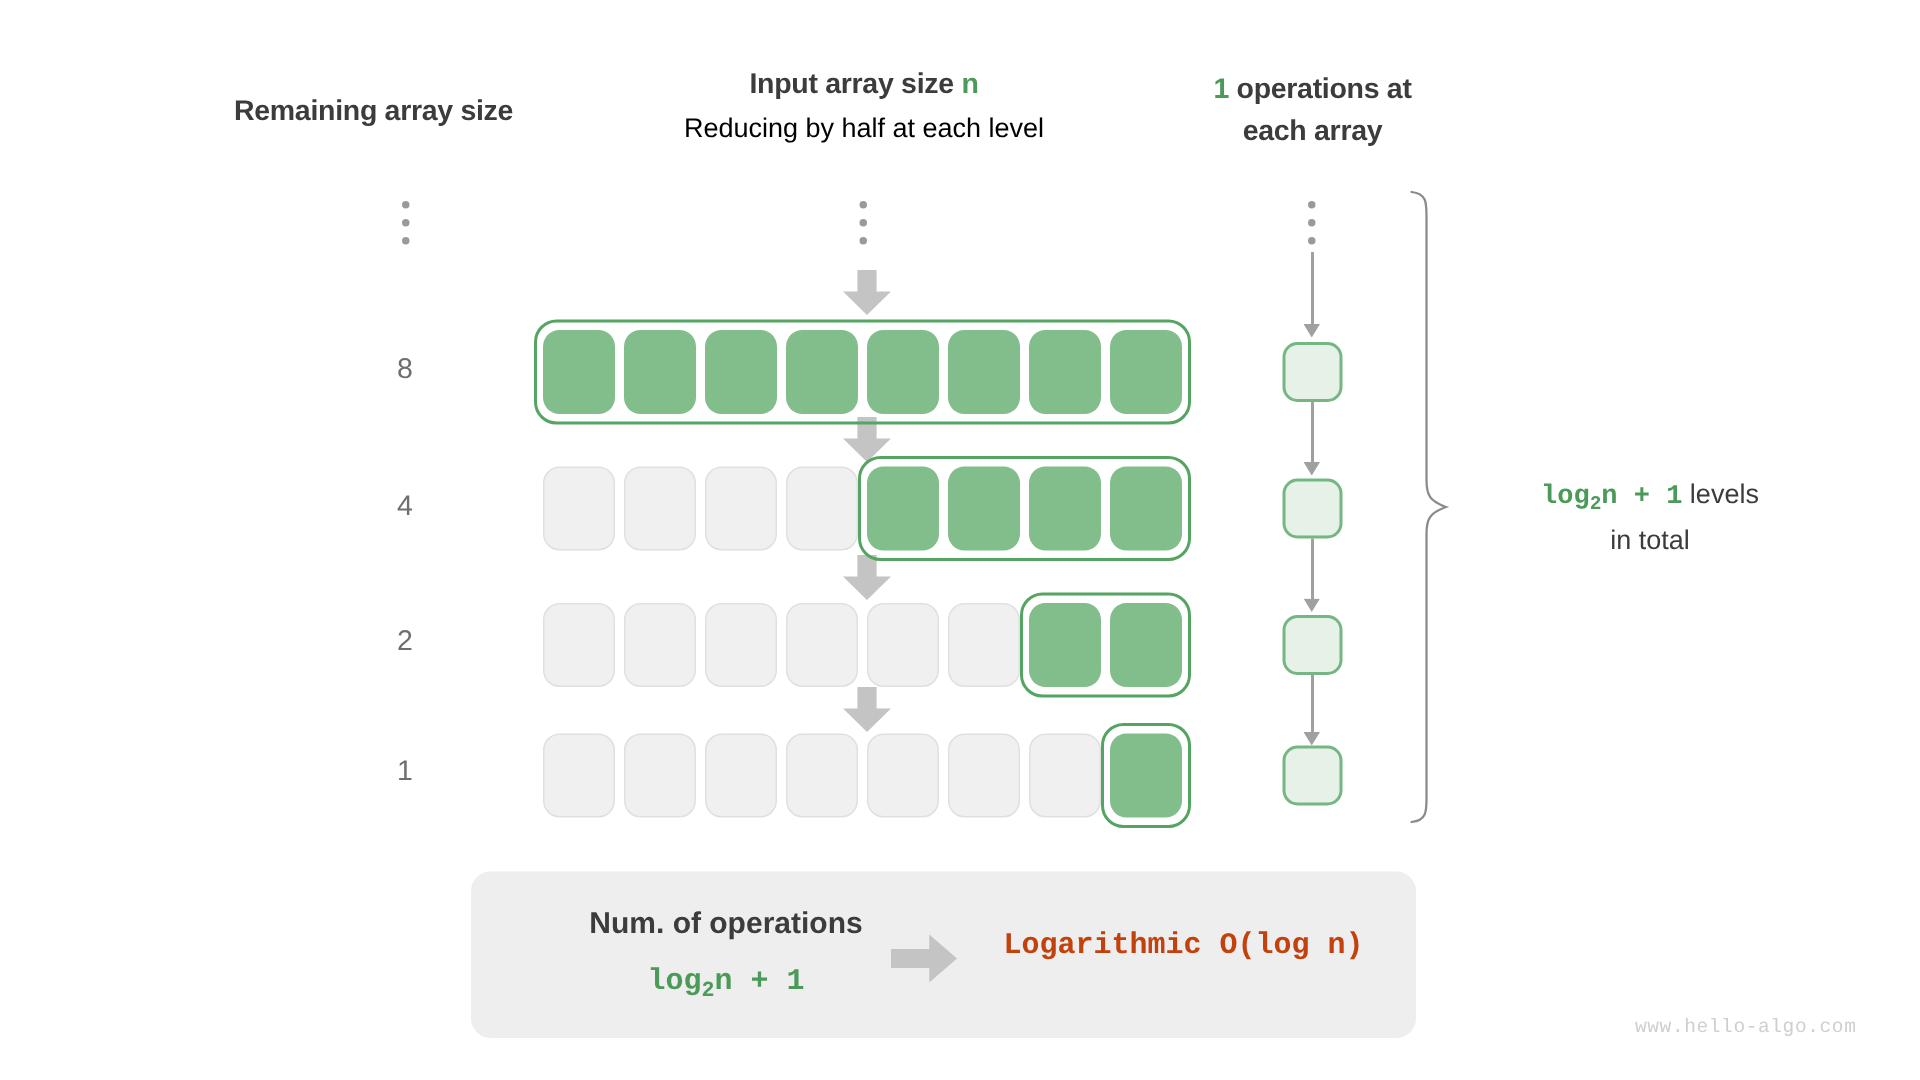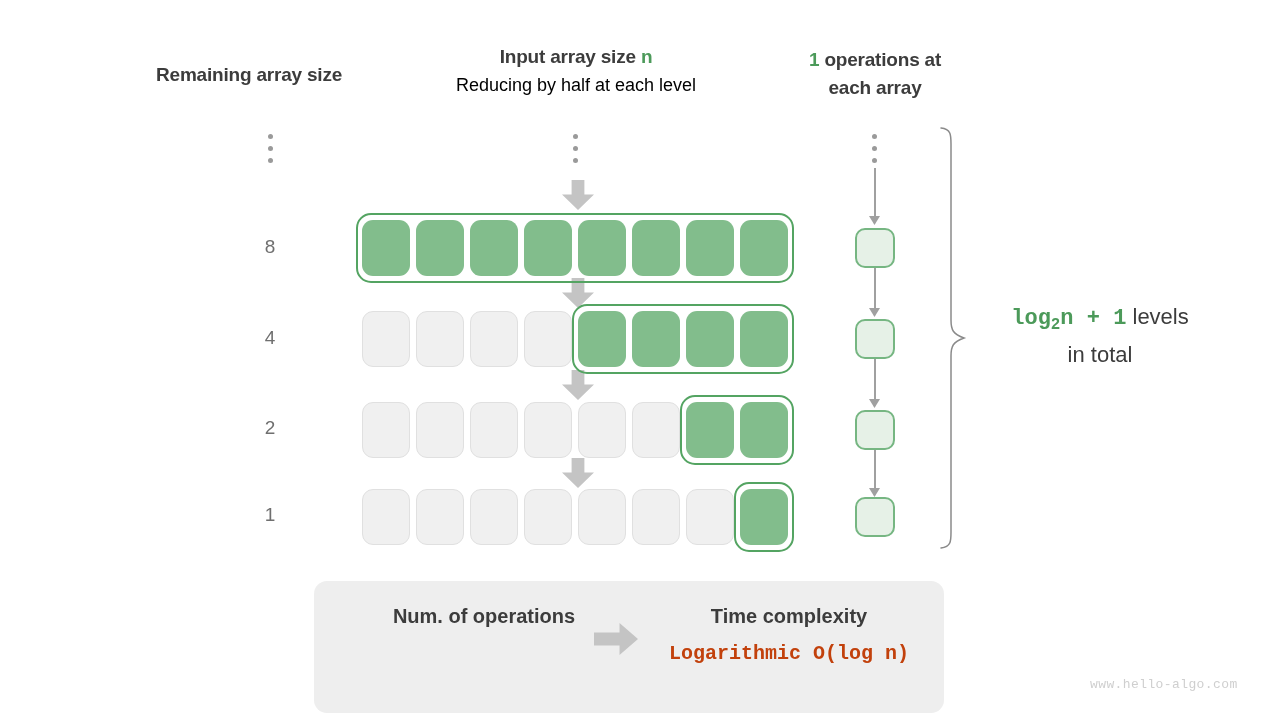--- a/index.html
+++ b/index.html
@@ -114,37 +114,37 @@
   .opheadwrap { width: 11px; height: 9px; }
   .ophead {
     width: 11px; height: 9px;
     background: #a0a0a0;
     clip-path: polygon(0% 0%, 100% 0%, 50% 100%);
   }
 
   
   #brace { left: 938px; top: 126px; }
   #annot {
-    left: 985px; top: 300px; width: 230px;
+    left: 985px; top: 316px; width: 230px;
     text-align: center;
-    font-size: 22px;
+    font-size: 18px;
     color: #3c3c3c;
     line-height: 1.55;
   }
   .mono-green {
     font-family: "Liberation Mono", monospace;
     font-weight: bold;
     color: #4c9a5a;
   }
   .mono-green sub { font-size: 0.72em; }
 
   
   #summary {
     left: 314px; top: 581px;
-    width: 630px; height: 132px;
+    width: 630px; height: 111px;
     background: #eeeeee;
     border-radius: 13px;
   }
   .sum-col {
     position: absolute;
     top: 24px;
     text-align: center;
   }
   .sum-title {
     font-weight: bold;
@@ -292,22 +292,24 @@
 </svg>
 
 <div class="abs" id="annot">
   <span class="mono-green"><span>log</span><sub>2</sub><span>n + 1</span></span><span> levels</span><br>
   <span>in total</span>
 </div>
 
 <div class="abs" id="summary">
   <div class="sum-col" style="left:30px; width:280px;">
     <div class="sum-title">Num. of operations</div>
+    <div class="sum-val">
+      <span class="mono-green"><span>log</span><sub>2</sub><span>n + 1</span></span>
+    </div>
   </div>
 
   <div class="sum-col" style="left:335px; width:280px;">
-    <div class="sum-title">Time complexity</div>
     <div class="sum-val teal">Logarithmic  O(log n)</div>
   </div>
 </div>
 <div class="abs" id="sum-arrow"></div>
 
 <div class="abs" id="watermark">www.hello-algo.com</div>
 
 </body></html>

